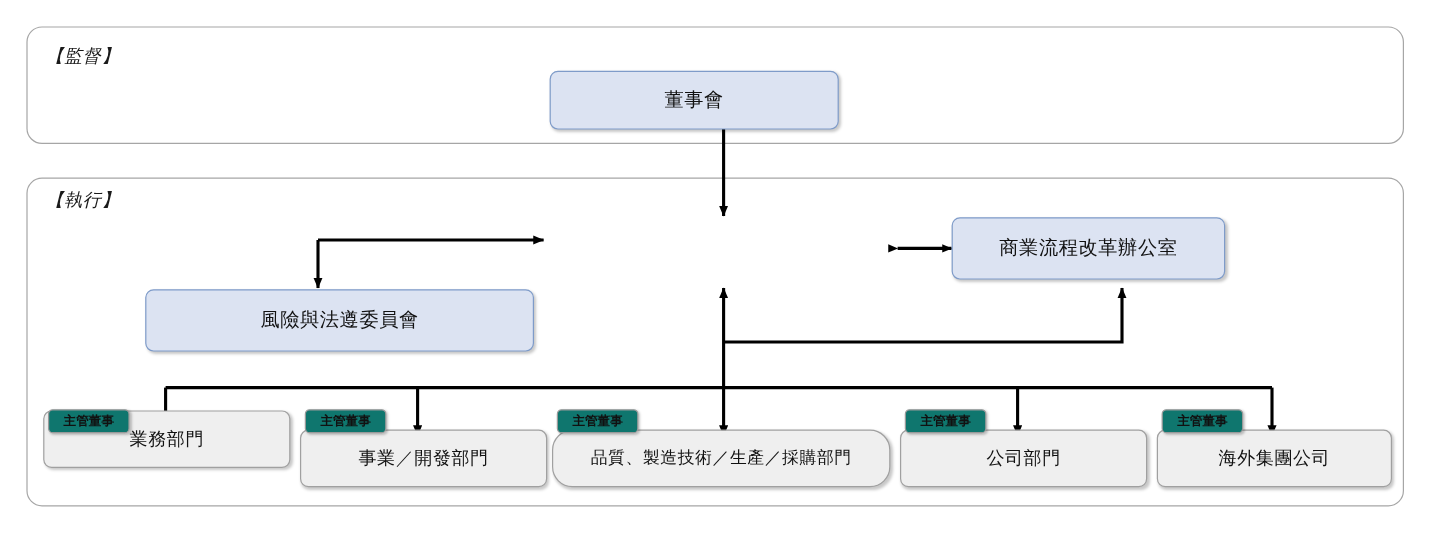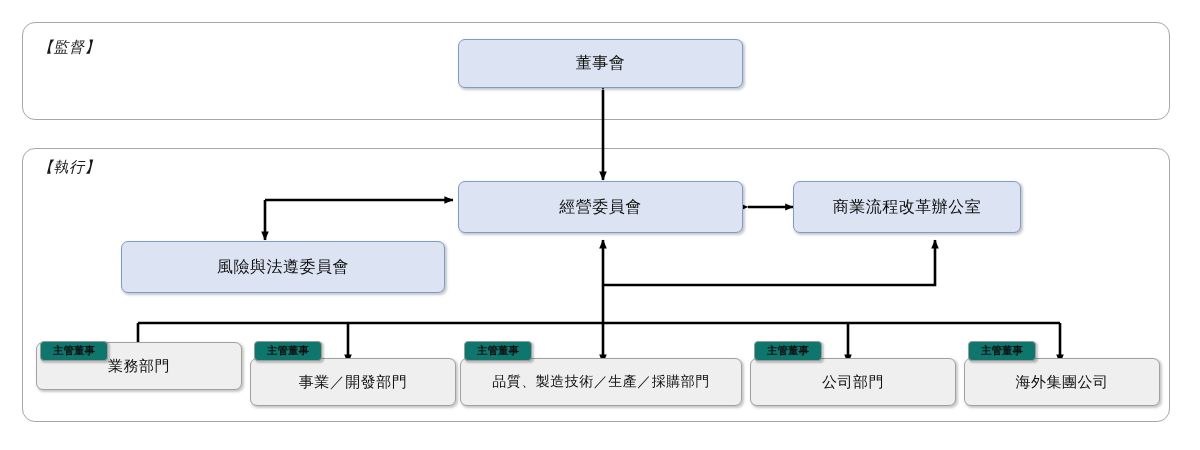--- a/index.html
+++ b/index.html
@@ -110,36 +110,35 @@
 
     <line x1="138" y1="323" x2="1060" y2="323" stroke="#000" stroke-width="2.6"></line>
 
     <line x1="138" y1="323" x2="138" y2="363" stroke="#000" stroke-width="2.6" marker-end="url(#ah)"></line>
     <line x1="348" y1="323" x2="348" y2="363" stroke="#000" stroke-width="2.6" marker-end="url(#ah)"></line>
     <line x1="603" y1="323" x2="603" y2="363" stroke="#000" stroke-width="2.6" marker-end="url(#ah)"></line>
     <line x1="848" y1="323" x2="848" y2="363" stroke="#000" stroke-width="2.6" marker-end="url(#ah)"></line>
     <line x1="1060" y1="323" x2="1060" y2="363" stroke="#000" stroke-width="2.6" marker-end="url(#ah)"></line>
   </svg>
 
-  <div class="node-blue" style="left:458px;top:39px;width:285px;height:49px;">董事會</div>
+  <div class="node-blue" style="left:458px;top:59px;width:241px;height:49px;">董事會</div>
 
-  <div class="node-blue" style="left:458px;top:181px;width:285px;height:52px;">經營委員會</div>
 
   <div class="node-blue" style="left:793px;top:181px;width:228px;height:52px;">商業流程改革辦公室</div>
 
   <div class="node-blue" style="left:121px;top:241px;width:324px;height:52px;">風險與法遵委員會</div>
 
   <div class="tab" style="left:40px;top:341px;width:68px;height:20px;">主管董事</div>
   <div class="node-grey" style="left:36px;top:342px;width:206px;height:48px;">業務部門</div>
 
   <div class="tab" style="left:254px;top:341px;width:68px;height:20px;">主管董事</div>
   <div class="node-grey" style="left:250px;top:358px;width:206px;height:48px;">事業／開發部門</div>
 
   <div class="tab" style="left:464px;top:341px;width:68px;height:20px;">主管董事</div>
-  <div class="node-grey small-text" style="left:460px;top:358px;width:282px;height:48px;">品質、製造技術／生產／採購部門</div>
+  <div class="node-grey small-text" style="left:460px;top:358px;width:282px;height:48px;border-radius:17px;">品質、製造技術／生產／採購部門</div>
 
   <div class="tab" style="left:754px;top:341px;width:68px;height:20px;">主管董事</div>
   <div class="node-grey" style="left:750px;top:358px;width:206px;height:48px;">公司部門</div>
 
   <div class="tab" style="left:968px;top:341px;width:68px;height:20px;">主管董事</div>
   <div class="node-grey" style="left:964px;top:358px;width:196px;height:48px;">海外集團公司</div>
 
 </div>
 
 </body></html>

